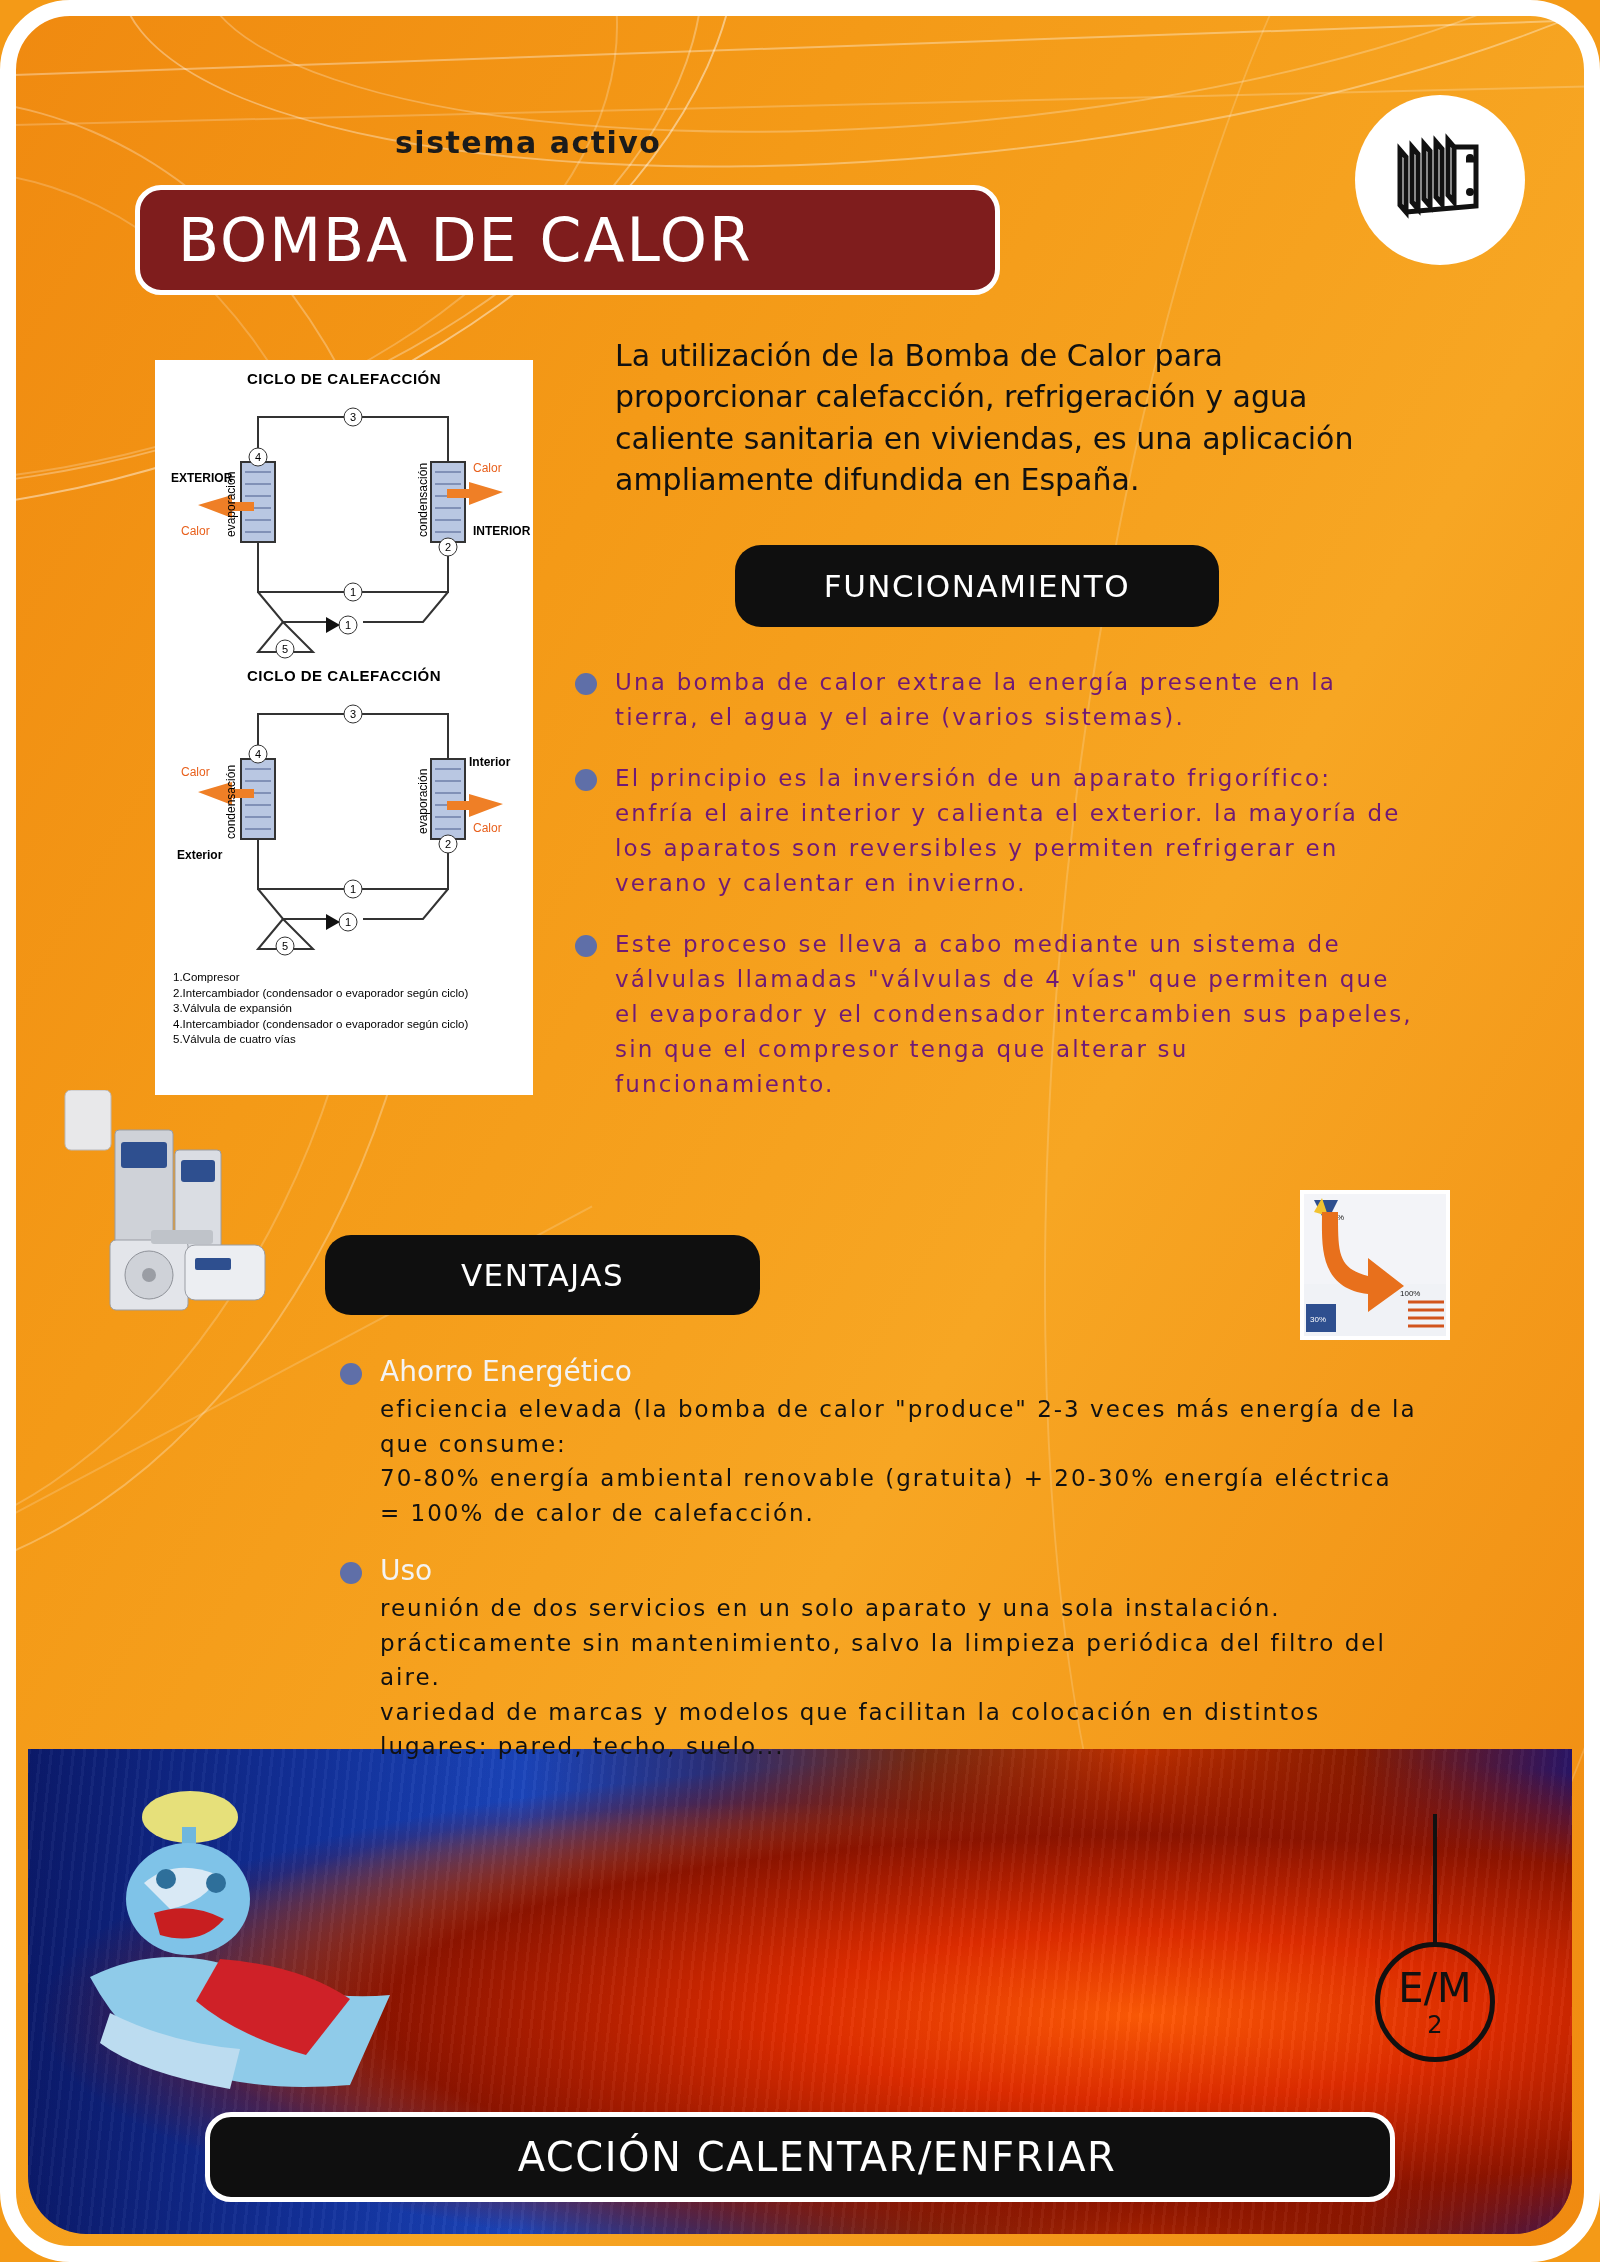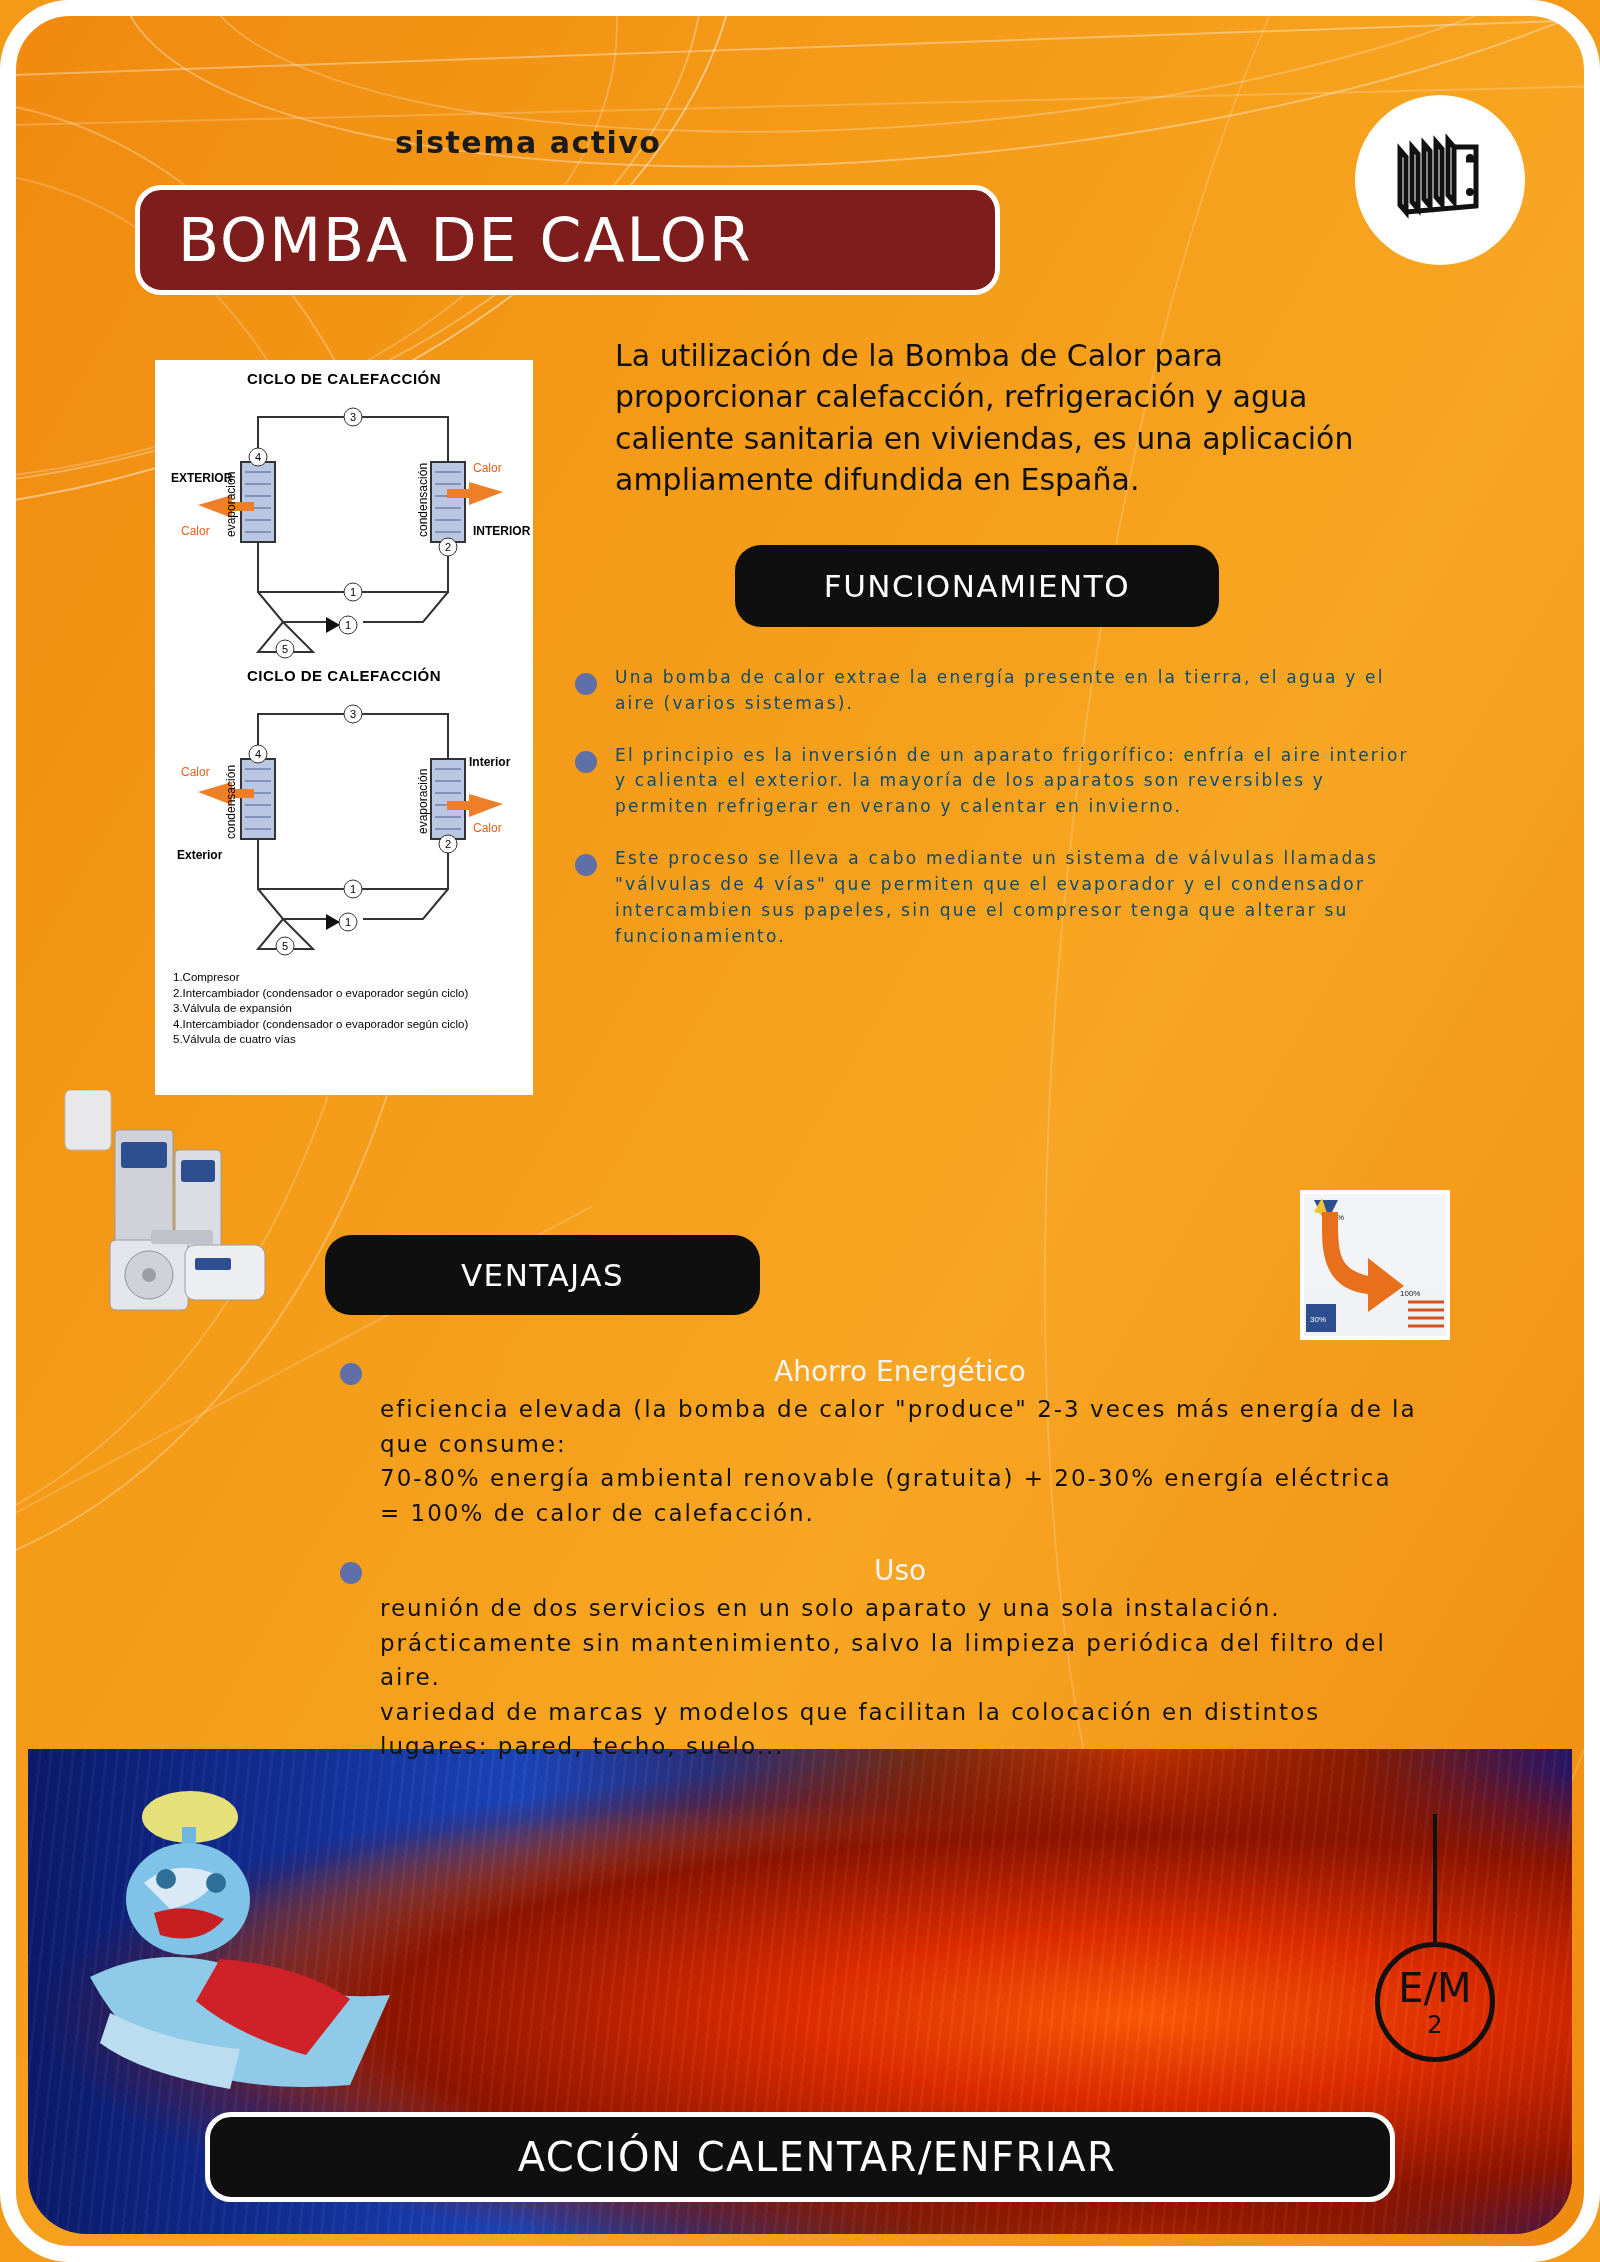--- a/index.html
+++ b/index.html
@@ -156,43 +156,42 @@
     width: 840px;
   }
   .bullet-row { display: flex; margin-bottom: 26px; }
   .dot {
     width: 22px; height: 22px; border-radius: 50%;
     background: #5f6fa8;
     flex: none;
     margin-top: 8px; margin-right: 18px;
   }
   .btext {
-    font-size: 17px;
+    font-size: 23px;
     line-height: 1.52;
     letter-spacing: 2.2px;
-    color: #0c4a6e;
+    color: #701a75;
     font-family: "DejaVu Sans", sans-serif;
     text-transform: lowercase;
   }
   .btext.caps::first-letter { text-transform: uppercase; }
 
   
   .adv {
     position: absolute;
     left: 340px; top: 1355px;
     width: 1080px;
   }
   .adv-item { display: flex; margin-bottom: 24px; }
   .adv-body { flex: 1; }
   .adv-head {
     font-size: 28px;
     color: #f3f3f3;
     font-family: "DejaVu Sans", sans-serif;
     margin-bottom: 4px;
-    text-align: center;
   }
   .adv-text {
     font-size: 23px;
     line-height: 1.5;
     letter-spacing: 2px;
     color: #111;
     font-family: "DejaVu Sans", sans-serif;
     text-transform: lowercase;
   }
 

